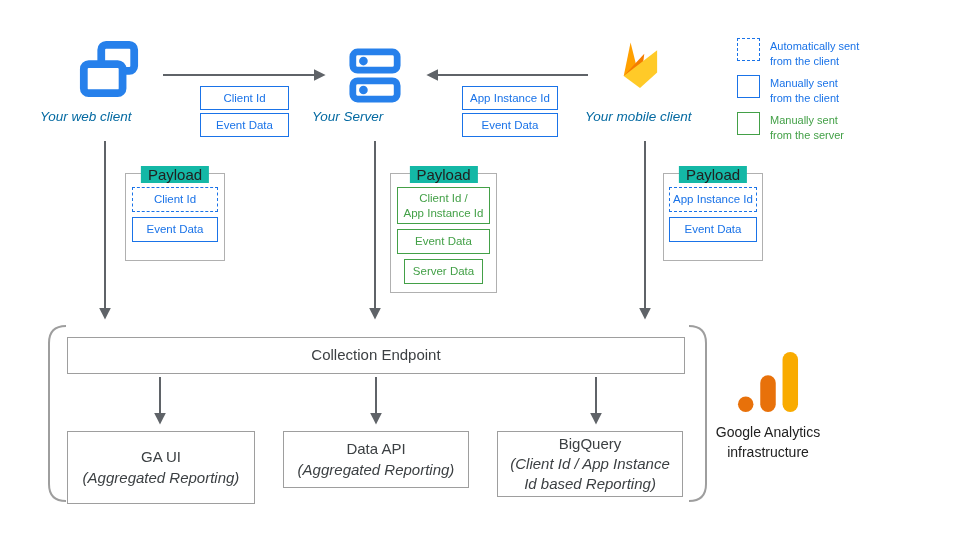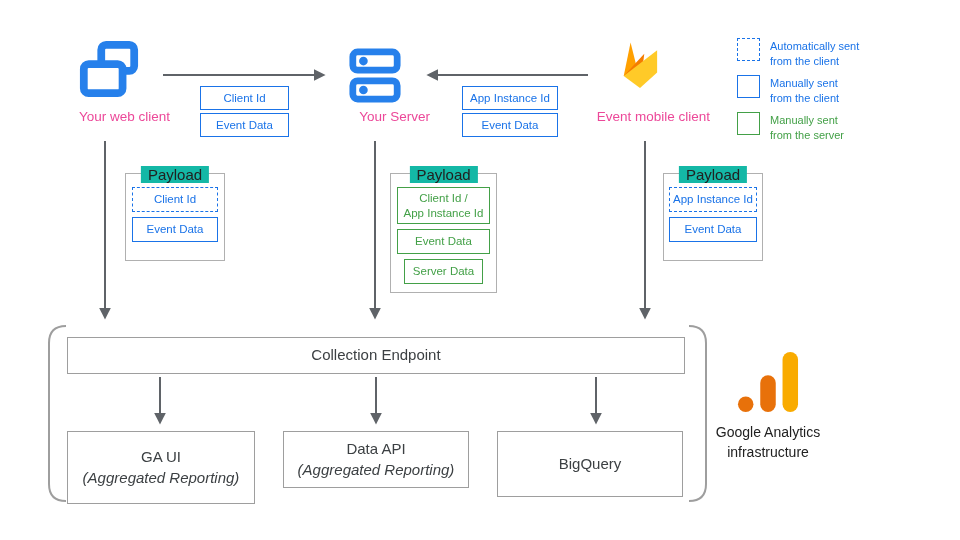--- a/index.html
+++ b/index.html
@@ -7,21 +7,21 @@
   body {
     width: 960px; height: 540px;
     position: relative;
     font-family: "Liberation Sans", sans-serif;
     overflow: hidden;
   }
   .abs { position: absolute; }
   .overlay { position: absolute; left: 0; top: 0; width: 960px; height: 540px; pointer-events: none; }
 
   .node-label {
-    font-size: 13.5px; font-weight: 500; color: #ec4899; text-align: right;
+    font-size: 13.5px; font-weight: 500; color: #0369a1; text-align: left; font-style: italic;
   }
 
   
   .flow-box {
     position: absolute;
     border: 1.5px solid #1a73e8; color: #1a73e8;
     background: #fff;
     font-size: 11.5px; font-weight: 500;
     display: flex; align-items: center; justify-content: center;
     text-align: center;
@@ -108,30 +108,30 @@
 <div class="abs node-label" style="left:40px; top:109px; width:130px;">Your web client</div>
 
 <div class="abs" style="left:348px; top:47px; width:54px; height:58px;">
   <svg viewBox="0 0 56 60" width="54" height="58">
     <rect x="5" y="5" width="46" height="19" rx="5" fill="#ffffff" stroke="#2680eb" stroke-width="7"></rect>
     <rect x="5" y="35" width="46" height="19" rx="5" fill="#ffffff" stroke="#2680eb" stroke-width="7"></rect>
     <circle cx="16" cy="14.5" r="4.5" fill="#2680eb"></circle>
     <circle cx="16" cy="44.5" r="4.5" fill="#2680eb"></circle>
   </svg>
 </div>
-<div class="abs node-label" style="left:320px; top:109px; width:110px;">Your Server</div>
+<div class="abs node-label" style="left:312px; top:109px; width:110px;">Your Server</div>
 
 <div class="abs" style="left:616px; top:33px; width:60px; height:68px;">
   <svg viewBox="0 0 70 75" width="60" height="68">
     <polygon points="17,9 9,48 25,41" fill="#ffa000"></polygon>
     <polygon points="33,22 9,48 30,45" fill="#f57c00"></polygon>
     <polygon points="48,18 9,48 28,62 48,44" fill="#ffca28"></polygon>
   </svg>
 </div>
-<div class="abs node-label" style="left:585px; top:109px; width:125px;">Event mobile client</div>
+<div class="abs node-label" style="left:585px; top:109px; width:125px;">Your mobile client</div>
 
 <div class="flow-box" style="left:200px; top:86px; width:89px; height:24px;">Client Id</div>
 <div class="flow-box" style="left:200px; top:113px; width:89px; height:24px;">Event Data</div>
 
 <div class="flow-box" style="left:462px; top:86px; width:96px; height:24px;">App Instance Id</div>
 <div class="flow-box" style="left:462px; top:113px; width:96px; height:24px;">Event Data</div>
 
 <div class="legend-item" style="top:38px;">
   <div class="legend-swatch dashed-blue"></div>
   <div class="legend-text legend-blue">Automatically sent
@@ -175,20 +175,21 @@
 <div class="infra-box" style="left:67px; top:431px; width:188px; height:73px; border-width:1px;">
   <div>GA UI</div>
   <div class="infra-sub">(Aggregated Reporting)</div>
 </div>
 <div class="infra-box" style="left:283px; top:431px; width:186px; height:57px; border-width:1px;">
   <div>Data API</div>
   <div class="infra-sub">(Aggregated Reporting)</div>
 </div>
 <div class="infra-box" style="left:497px; top:431px; width:186px; height:66px; border-width:1px;">
   <div>BigQuery</div>
+  <div class="infra-sub" style="width:172px;">(Client Id / App Instance Id based Reporting)</div>
 </div>
 
 <div class="abs" style="left:737px; top:348px; width:62px; height:66px;">
   <svg viewBox="0 0 64 66" width="62" height="66">
     <circle cx="9" cy="57" r="8" fill="#e8710a"></circle>
     <rect x="24" y="27" width="16" height="38" rx="8" fill="#e8710a"></rect>
     <rect x="47" y="3" width="16" height="62" rx="8" fill="#f9ab00"></rect>
   </svg>
 </div>
 <div class="brand-label" style="left:703px; top:423px; width:130px;">Google Analytics

